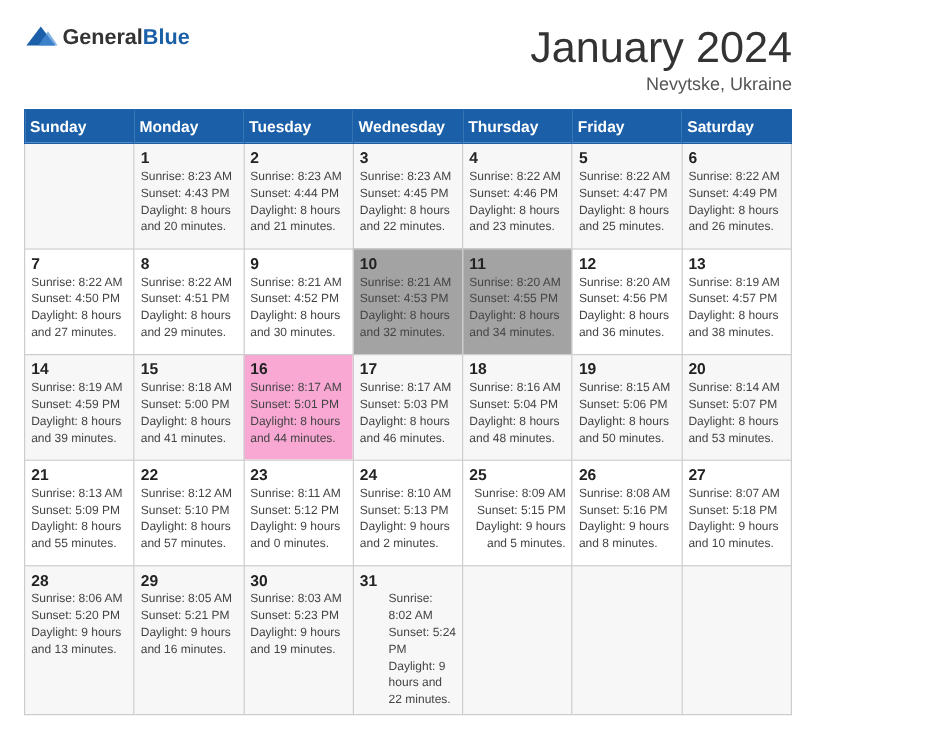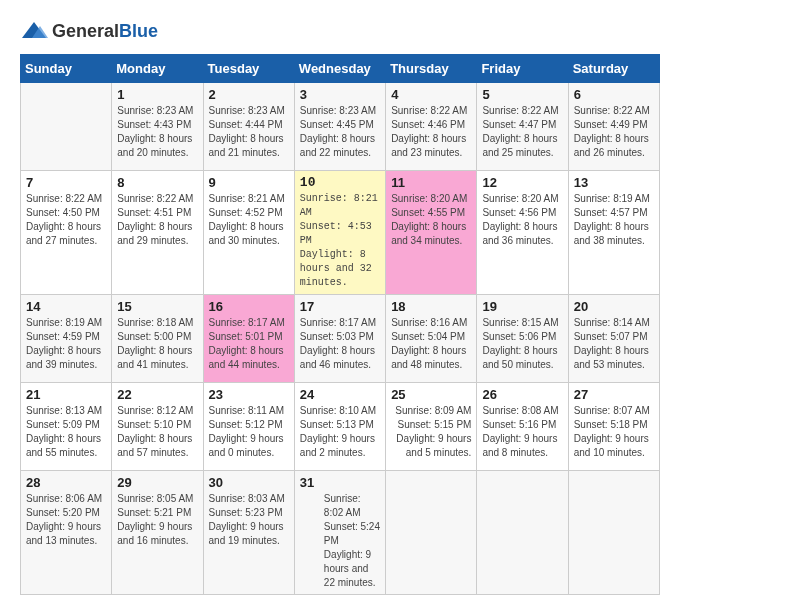--- a/index.html
+++ b/index.html
@@ -92,20 +92,24 @@
   <div class="header">
     <div class="logo">
       <svg class="logo-icon" viewBox="0 0 28 22" xmlns="http://www.w3.org/2000/svg">
         <polygon points="14,2 26,18 2,18" fill="#1a5fa8"></polygon>
         <polygon points="20,6 28,18 12,18" fill="#4a90d9" opacity="0.7"></polygon>
       </svg>
       <div>
         <span style="font-size:18px;font-weight:bold;color:#333;">General</span><span style="font-size:18px;font-weight:bold;color:#1a5fa8;">Blue</span>
       </div>
     </div>
+    <div class="title-area">
+      <div class="month-title">January 2024</div>
+      <div class="location-title">Nevytske, Ukraine</div>
+    </div>
   </div>
 
   <table class="calendar">
     <thead>
       <tr>
       <th>Sunday</th>
           <th>Monday</th>
           <th>Tuesday</th>
           <th>Wednesday</th>
           <th>Thursday</th>
@@ -165,27 +169,27 @@
             <div class="day-info" style="white-space: pre-line;">Sunrise: 8:22 AM
 Sunset: 4:51 PM
 Daylight: 8 hours and 29 minutes.</div>
           </td>
           <td style="background: rgb(255, 255, 255);">
             <span class="day-number">9</span>
             <div class="day-info" style="white-space: pre-line;">Sunrise: 8:21 AM
 Sunset: 4:52 PM
 Daylight: 8 hours and 30 minutes.</div>
           </td>
-          <td style="background: #fef9c3; font-family: Liberation Mono, monospace;">
+          <td style="background: #a3a3a3;">
             <span class="day-number">10</span>
             <div class="day-info" style="white-space: pre-line;">Sunrise: 8:21 AM
 Sunset: 4:53 PM
 Daylight: 8 hours and 32 minutes.</div>
           </td>
-          <td style="background: #f9a8d4; margin-top: 48px;">
+          <td style="background: #a3a3a3; margin-top: 48px;">
             <span class="day-number">11</span>
             <div class="day-info" style="white-space: pre-line;">Sunrise: 8:20 AM
 Sunset: 4:55 PM
 Daylight: 8 hours and 34 minutes.</div>
           </td>
           <td style="background: rgb(255, 255, 255);">
             <span class="day-number">12</span>
             <div class="day-info" style="white-space: pre-line;">Sunrise: 8:20 AM
 Sunset: 4:56 PM
 Daylight: 8 hours and 36 minutes.</div>

